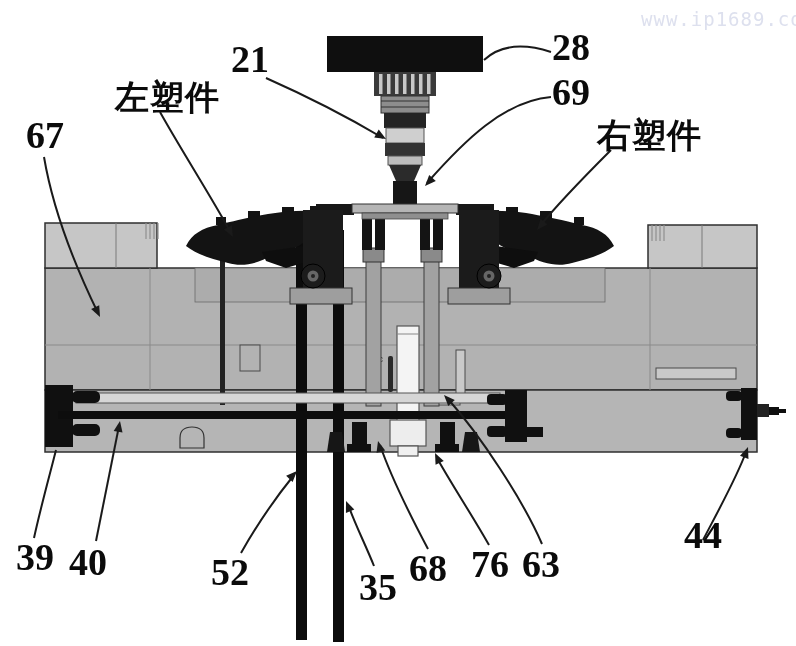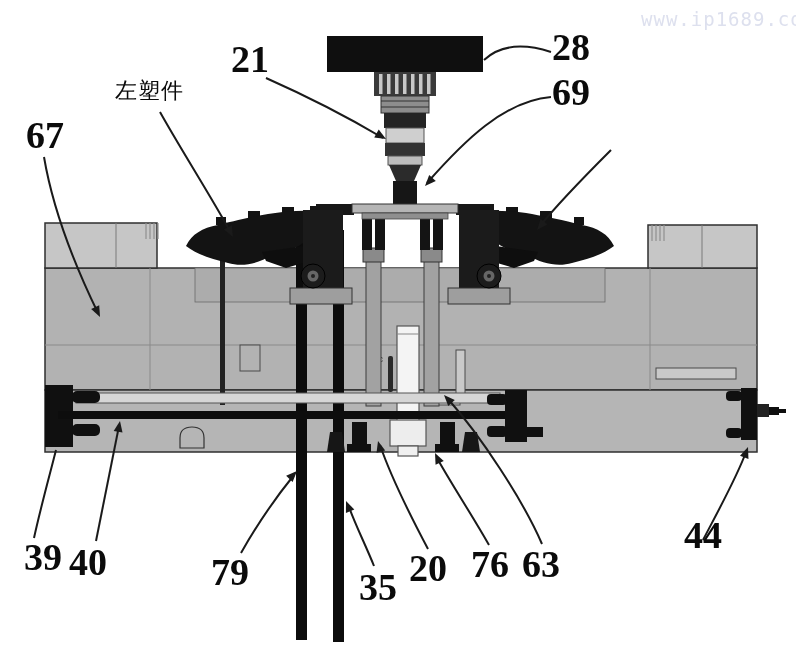--- a/index.html
+++ b/index.html
@@ -14,21 +14,21 @@
   .lbl {
     position:absolute; color:#0b0b0b; line-height:1;
     white-space:nowrap; user-select:none;
   }
   .num {
     font-family:"Liberation Serif","DejaVu Serif",serif;
     font-weight:700; font-size:38px;
   }
   .cjk {
     font-family:"DejaVu Sans","Liberation Sans",sans-serif;
-    font-weight:400; font-size:22px; letter-spacing:1px;
+    font-weight:700; font-size:34px; letter-spacing:1px;
   }
   .watermark {
     position:absolute; left:641px; top:8px;
     font-family:"DejaVu Sans Mono","Liberation Mono",monospace;
     font-size:19px; color:#dde0ee; letter-spacing:1px;
   }
 </style>
 </head>
 <body>
 
@@ -208,24 +208,25 @@
         <polygon points="0,0 -11,-4.5 -11,4.5" transform="translate(444,395) rotate(-133)"></polygon>
         <polygon points="0,0 -11,-4.5 -11,4.5" transform="translate(748,447) rotate(-70)"></polygon>
       </g>
     </g>
   </svg>
 
   <div class="lbl num" style="left:552px;top:28px">28</div>
   <div class="lbl num" style="left:231px;top:40px">21</div>
   <div class="lbl num" style="left:552px;top:73px">69</div>
   <div class="lbl num" style="left:26px;top:116px">67</div>
-  <div class="lbl num" style="left:24px;top:538px">39</div>
+  <div class="lbl num" style="left:16px;top:538px">39</div>
   <div class="lbl num" style="left:69px;top:543px">40</div>
-  <div class="lbl num" style="left:211px;top:553px">79</div>
+  <div class="lbl num" style="left:211px;top:553px">52</div>
   <div class="lbl num" style="left:359px;top:568px">35</div>
-  <div class="lbl num" style="left:409px;top:549px">20</div>
+  <div class="lbl num" style="left:409px;top:549px">68</div>
   <div class="lbl num" style="left:471px;top:545px">76</div>
   <div class="lbl num" style="left:522px;top:545px">63</div>
   <div class="lbl num" style="left:684px;top:516px">44</div>
   <div class="lbl cjk" style="left:115px;top:80px">左塑件</div>
+  <div class="lbl cjk" style="left:597px;top:118px">右塑件</div>
 
   <div class="watermark">www.ip1689.com</div>
 </div>
 
 </body></html>

